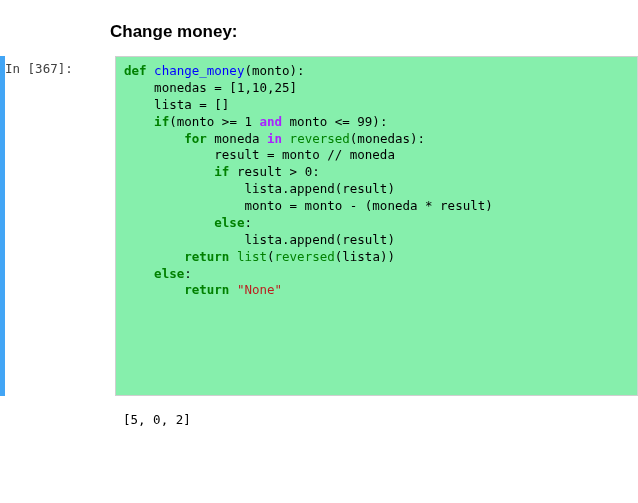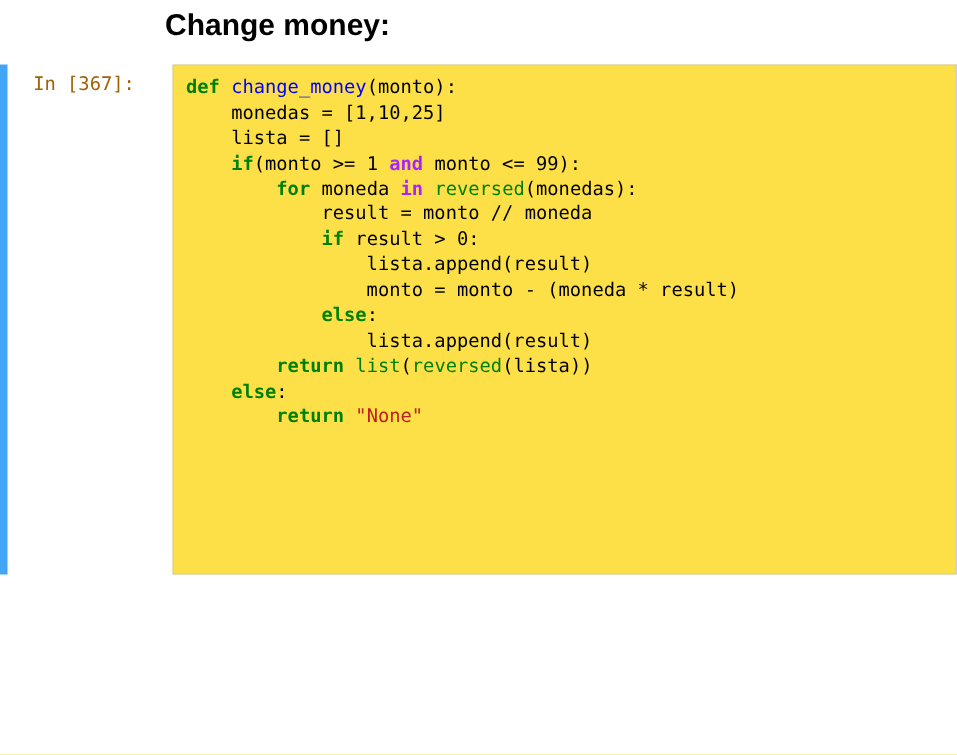--- a/index.html
+++ b/index.html
@@ -13,31 +13,31 @@
   .cell {
     display: flex;
     flex-direction: row;
     align-items: stretch;
     margin: 0;
     padding: 0;
   }
   .prompt-area {
     width: 110px;
     min-width: 110px;
-    text-align: center;
+    text-align: left;
     padding: 5px 8px 5px 0;
     font-family: "DejaVu Sans Mono", Menlo, Consolas, monospace;
     font-size: 12.5px;
-    color: #a16207;
+    color: #404040;
     box-sizing: border-box;
     line-height: 1.3;
   }
   .code-area {
     flex: 1;
-    background: #fde047;
+    background: #86efac;
     border: 1px solid #cfcfcf;
     border-left: 1px solid #cfcfcf;
     position: relative;
     padding: 6px 8px;
     font-family: "DejaVu Sans Mono", Menlo, Consolas, monospace;
     font-size: 12.5px;
     line-height: 1.35;
     white-space: pre;
     box-sizing: border-box;
   }
@@ -52,22 +52,22 @@
     flex: 1;
     padding: 6px 8px;
     font-family: "DejaVu Sans Mono", Menlo, Consolas, monospace;
     font-size: 12.5px;
     line-height: 1.35;
     white-space: pre;
   }
   h2.heading {
     font-family: "Helvetica Neue", Helvetica, Arial, sans-serif;
     font-weight: 700;
-    font-size: 20px;
-    margin: 0 0 14px 0;
+    font-size: 17px;
+    margin: 16px 0 14px 0;
     padding-left: 110px;
     padding-top: 6px;
   }
   .big-code {
     min-height: 340px;
   }
   
   .kw { color: #008000; font-weight: bold; }
   .fn { color: #0000FF; }
   .bi { color: #008000; }
@@ -100,13 +100,14 @@
 
 <div style="height:10px"></div>
 
 <div class="cell">
   <div class="left-bar"></div>
 </div>
 
 <div class="cell">
   <div class="left-bar"></div>
   <div class="prompt-area"></div>
+  <div class="output-area">[5, 0, 2]</div>
 </div>
 
 </body></html>

